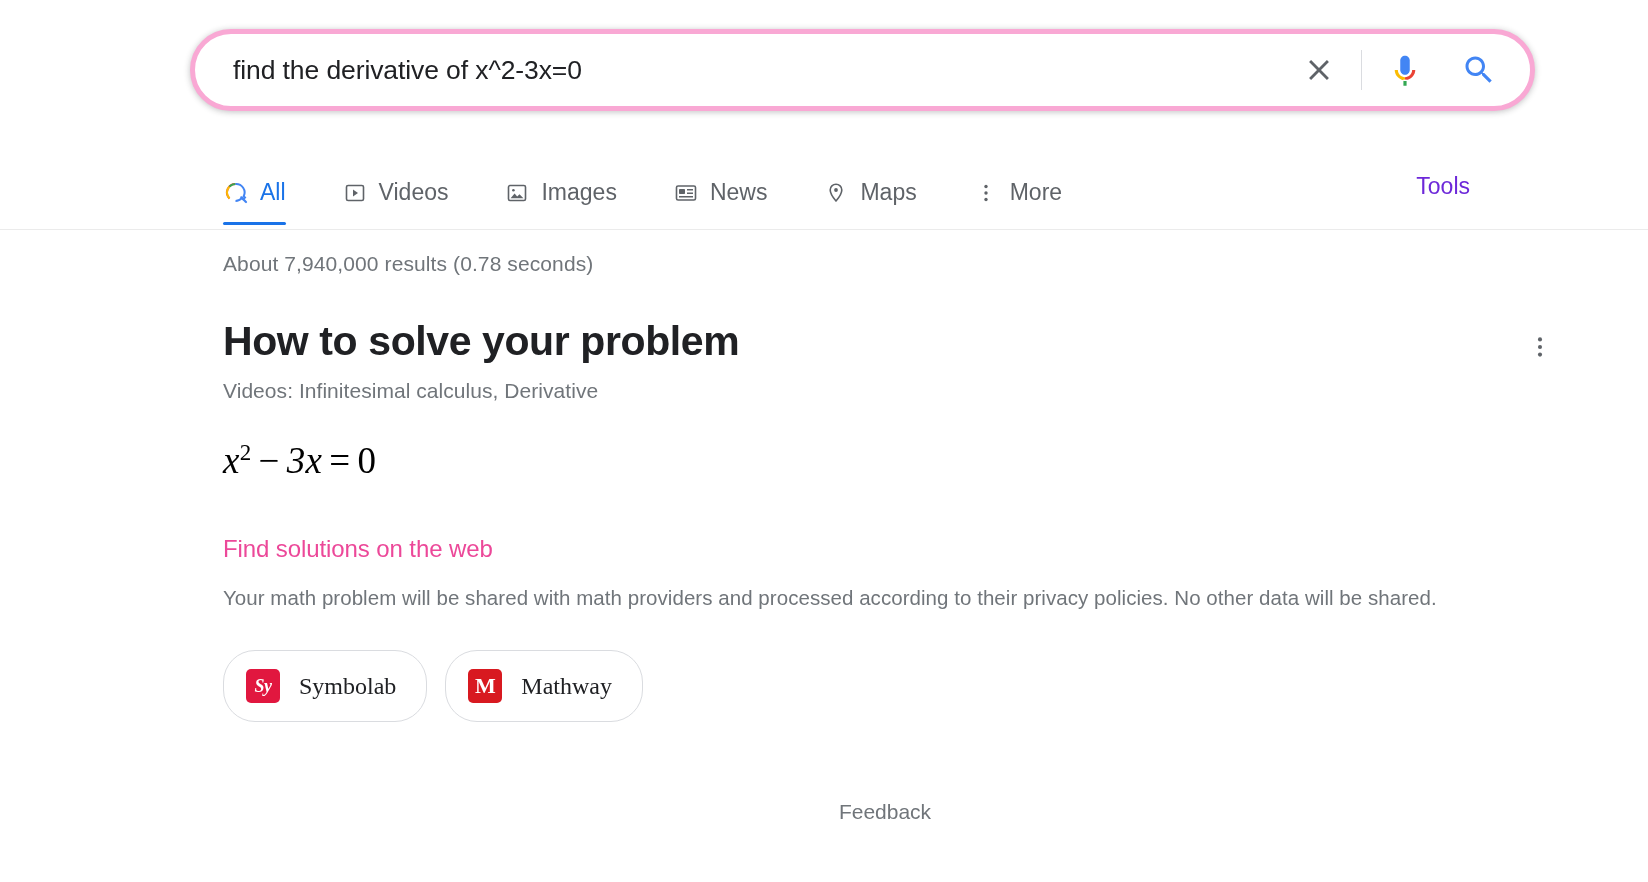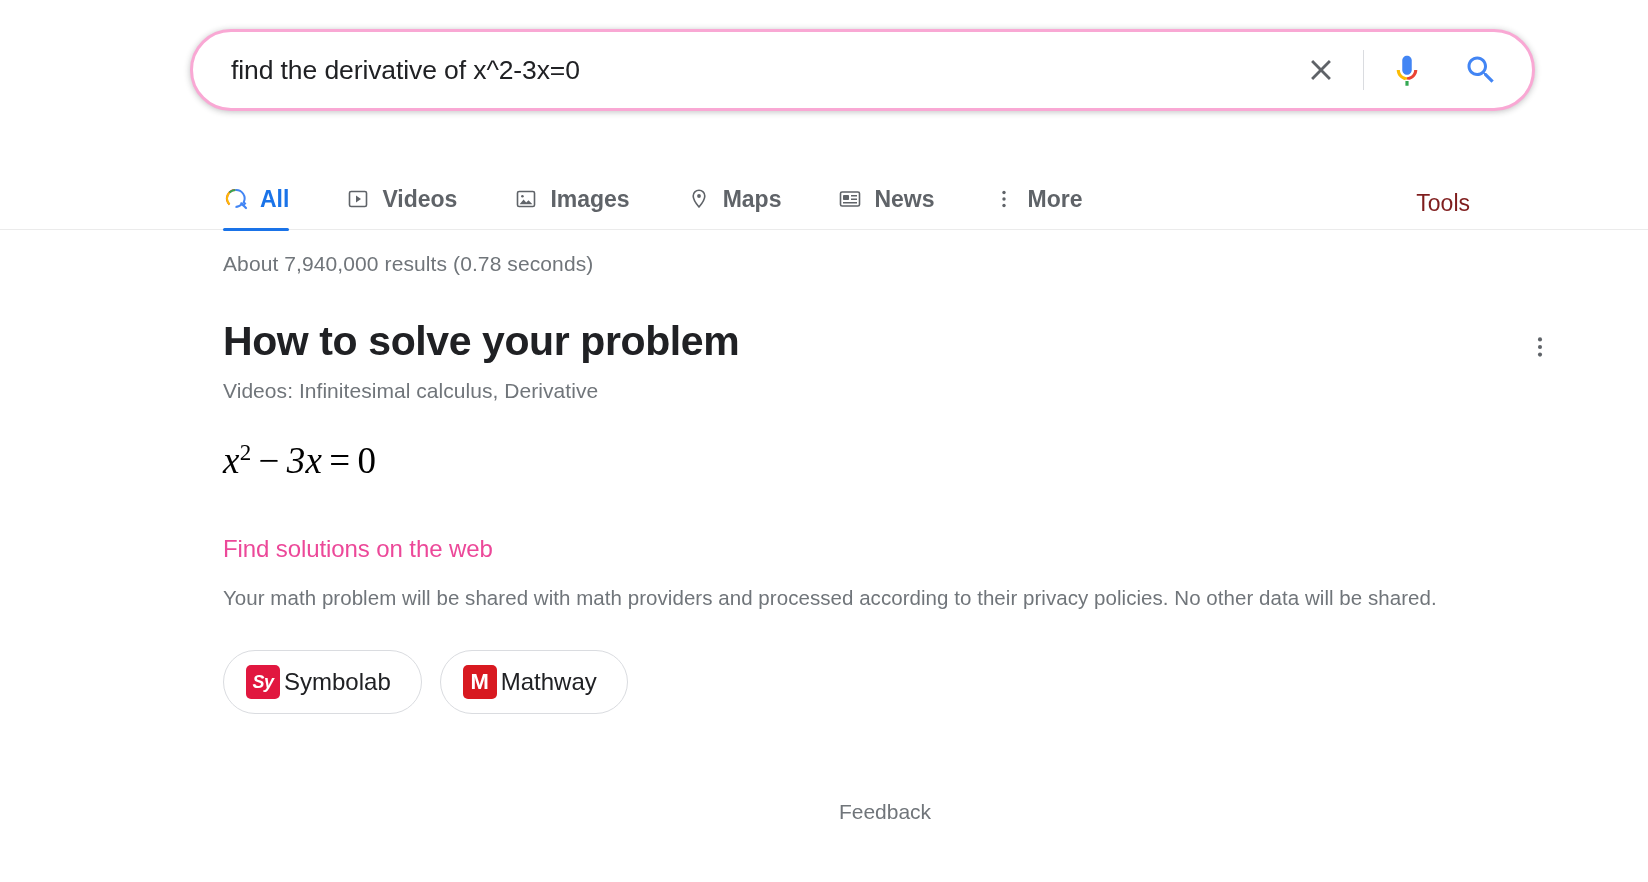--- a/index.html
+++ b/index.html
@@ -19,21 +19,21 @@
     position: absolute;
     left: 190px;
     top: 29px;
     width: 1345px;
     height: 82px;
   }
   .searchbar {
     width: 100%;
     height: 100%;
     background: #ffffff;
-    border: 3px solid #f9a8d4;
+    border: 5px solid #f9a8d4;
     border-radius: 41px;
     box-shadow: 0 1px 6px rgba(32,33,36,0.28);
     display: flex;
     align-items: center;
     padding: 0 26px 0 38px;
     justify-content: flex-end;
   }
   .search-input {
     flex: 1;
     border: none;
@@ -63,23 +63,22 @@
   .tabbar {
     position: absolute;
     left: 0; top: 155px;
     width: 1648px; height: 75px;
     border-bottom: 1px solid #ebebeb;
   }
   .tabs {
     position: absolute;
     left: 223px; top: 0;
     display: flex;
-    align-items: flex-end;
+    align-items: center;
     height: 75px;
-    font-weight: bold;
   }
   .tab {
     display: flex;
     align-items: center;
     gap: 11px;
     height: 62px;
     padding: 0 22px 0 0;
     margin-right: 34px;
     color: #5f6368;
     font-size: 23px;
@@ -95,22 +94,22 @@
     left: 0; right: 22px; bottom: -1px;
     height: 3px;
     background: #1a73e8;
     border-radius: 2px;
   }
   .tab-icon { display: flex; align-items: center; justify-content: center; width: 26px; height: 26px; }
   .tools-btn {
     position: absolute;
     right: 178px; top: 0;
     height: 62px;
-    display: flex; align-items: flex-end;
-    color: #7f1d1d;
+    display: flex; align-items: center;
+    color: #6d28d9;
     font-size: 23px;
     cursor: pointer;
   }
 
   
   .content { position: absolute; left: 223px; top: 230px; width: 1300px; }
   .result-stats {
     color: #70757a;
     font-size: 21px;
     padding-top: 22px;
@@ -164,30 +163,31 @@
     line-height: 1.42;
     color: #70757a;
     max-width: 1300px;
     letter-spacing: 0.05px;
   }
 
   .provider-chips { display: flex; gap: 18px; margin-top: 38px; }
   .chip {
     display: flex;
     align-items: center;
-    gap: 4px;
-    height: 64px;
+    gap: 19px;
+    height: 72px;
     padding: 0 30px 0 22px;
     border: 1px solid #dadce0;
     border-radius: 32px;
     background: #fff;
     font-size: 24px;
     color: #202124;
     cursor: pointer;
     white-space: nowrap;
+    font-family: Liberation Serif, serif;
   }
   .chip-logo {
     width: 34px; height: 34px;
     border-radius: 5px;
     display: flex; align-items: center; justify-content: center;
     flex: 0 0 auto;
     font-weight: 700;
     color: #ffffff;
     overflow: hidden;
   }
@@ -279,38 +279,38 @@
             <circle cx="8.4" cy="9.3" r="1.3" fill="#5f6368"></circle>
             <path d="M5.6 17.2l4-4.6 2.6 2.8 2.3-2.1 3.9 3.9z" fill="#5f6368"></path>
           </svg>
         </span>
         <span>Images</span>
       </div>
 
       <div class="tab">
         <span class="tab-icon">
           <svg width="24" height="24" viewBox="0 0 24 24">
-            <path d="M12 3.2c-3.2 0-5.8 2.55-5.8 5.7 0 4.3 5.8 11 5.8 11s5.8-6.7 5.8-11c0-3.15-2.6-5.7-5.8-5.7z" fill="none" stroke="#5f6368" stroke-width="1.6"></path>
-            <circle cx="12" cy="9" r="1.9" fill="#5f6368"></circle>
-          </svg>
-        </span>
-        <span>Maps</span>
-      </div>
-
-      <div class="tab">
-        <span class="tab-icon">
-          <svg width="24" height="24" viewBox="0 0 24 24">
             <rect x="2.5" y="5" width="19" height="14" rx="1.6" fill="none" stroke="#5f6368" stroke-width="1.6"></rect>
             <rect x="5" y="8" width="6" height="5" rx="0.8" fill="#5f6368"></rect>
             <rect x="13" y="8" width="6" height="1.5" fill="#5f6368"></rect>
             <rect x="13" y="11.5" width="6" height="1.5" fill="#5f6368"></rect>
             <rect x="5" y="15" width="14" height="1.5" fill="#5f6368"></rect>
           </svg>
         </span>
         <span>News</span>
+      </div>
+
+      <div class="tab">
+        <span class="tab-icon">
+          <svg width="24" height="24" viewBox="0 0 24 24">
+            <path d="M12 3.2c-3.2 0-5.8 2.55-5.8 5.7 0 4.3 5.8 11 5.8 11s5.8-6.7 5.8-11c0-3.15-2.6-5.7-5.8-5.7z" fill="none" stroke="#5f6368" stroke-width="1.6"></path>
+            <circle cx="12" cy="9" r="1.9" fill="#5f6368"></circle>
+          </svg>
+        </span>
+        <span>Maps</span>
       </div>
 
       <div class="tab">
         <span class="tab-icon">
           <svg width="24" height="24" viewBox="0 0 24 24">
             <circle cx="12" cy="5.5" r="1.7" fill="#5f6368"></circle>
             <circle cx="12" cy="12" r="1.7" fill="#5f6368"></circle>
             <circle cx="12" cy="18.5" r="1.7" fill="#5f6368"></circle>
           </svg>
         </span>

